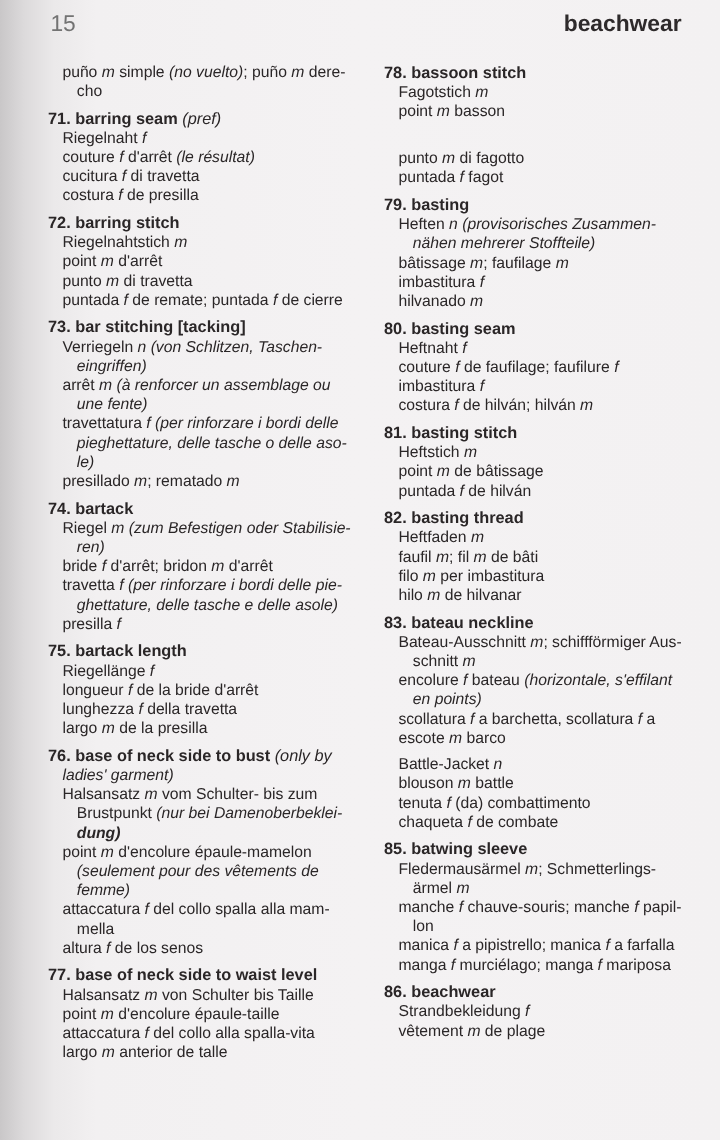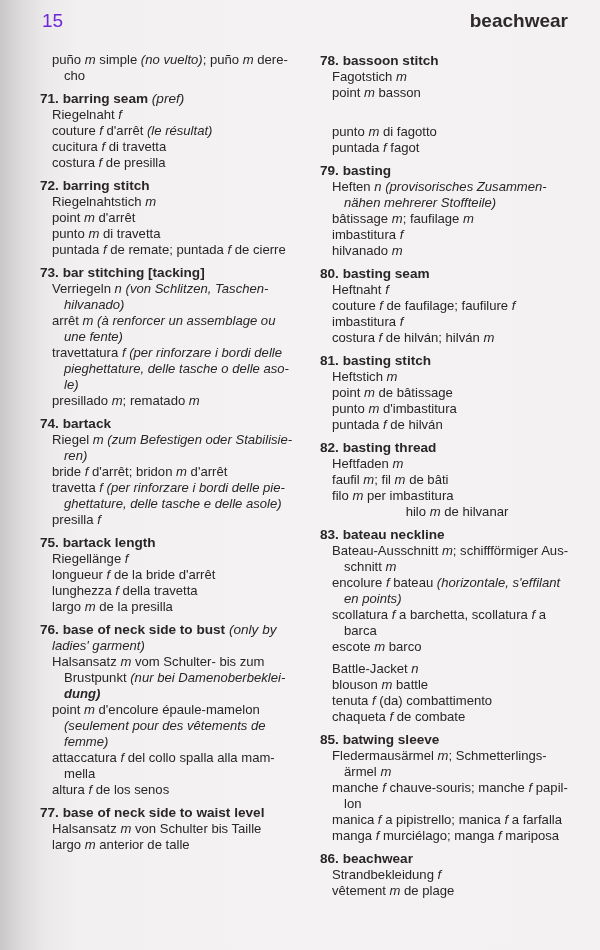--- a/index.html
+++ b/index.html
@@ -5,21 +5,21 @@
   html, body { margin: 0; padding: 0; }
   body {
     width: 600px; height: 950px; overflow: hidden;
     background: linear-gradient(to right, #c9c7c8 0px, #dcdadb 20px, #ebe9ea 45px, #f2f0f1 80px, #f4f2f3 300px, #f3f1f2 600px);
     font-family: "Liberation Sans", sans-serif;
     color: #2a2627;
     position: relative;
   }
   .page-num {
     position: absolute; left: 42px; top: 10px;
-    font-size: 19px; color: #6d28d9;
+    font-size: 19px; color: #737373;
   }
   .running-head {
     position: absolute; right: 32px; top: 10px;
     font-size: 19px; font-weight: bold; color: #2e2a2b;
   }
   .col {
     position: absolute; top: 52px; font-size: 13.1px; line-height: 16px;
   }
   .col.left { left: 40px; width: 262px; }
   .col.right { left: 320px; width: 262px; }
@@ -67,21 +67,21 @@
           <div>punto <i>m</i> di travetta</div>
         </div>
         <div style="padding-left: 12px;">
           <div>puntada <i>f</i> de remate; puntada <i>f</i> de cierre</div>
         </div>
       </div>
       <div class="entry">
         <div class="head"><span>73. </span><span>bar stitching [tacking]</span></div>
         <div style="padding-left: 12px;">
           <div>Verriegeln <i>n (von Schlitzen, Taschen-</i></div>
-          <div style="padding-left: 12px;"><i>hilvanado)</i></div>
+          <div style="padding-left: 12px;"><i>eingriffen)</i></div>
         </div>
         <div style="padding-left: 12px;">
           <div>arrêt <i>m (à renforcer un assemblage ou</i></div>
           <div style="padding-left: 12px;"><i>une fente)</i></div>
         </div>
         <div style="padding-left: 12px;">
           <div>travettatura <i>f (per rinforzare i bordi delle</i></div>
           <div style="padding-left: 12px;"><i>pieghettature, delle tasche o delle aso-</i></div>
           <div style="padding-left: 12px;"><i>le)</i></div>
         </div>
@@ -141,20 +141,26 @@
         <div style="padding-left: 12px;">
           <div>altura <i>f</i> de los senos</div>
         </div>
       </div>
       <div class="entry">
         <div class="head"><span>77. </span><span>base of neck side to waist level</span></div>
         <div style="padding-left: 12px;">
           <div>Halsansatz <i>m</i> von Schulter bis Taille</div>
         </div>
         <div style="padding-left: 12px;">
+          <div>point <i>m</i> d'encolure épaule-taille</div>
+        </div>
+        <div style="padding-left: 12px;">
+          <div>attaccatura <i>f</i> del collo alla spalla-vita</div>
+        </div>
+        <div style="padding-left: 12px;">
           <div>largo <i>m</i> anterior de talle</div>
         </div>
       </div>
     </div>
 </div>
 
 <div class="col right">
   <div id="right-entries">
       <div class="entry">
         <div class="head"><span>78. </span><span>bassoon stitch</span></div>
@@ -204,54 +210,50 @@
       </div>
       <div class="entry">
         <div class="head"><span>81. </span><span>basting stitch</span></div>
         <div style="padding-left: 12px;">
           <div>Heftstich <i>m</i></div>
         </div>
         <div style="padding-left: 12px;">
           <div>point <i>m</i> de bâtissage</div>
         </div>
         <div style="padding-left: 12px;">
-          <div>punto <i>m</i> d'imbastitura</div>
-        </div>
-        <div style="padding-left: 12px;">
           <div>puntada <i>f</i> de hilván</div>
         </div>
       </div>
       <div class="entry">
         <div class="head"><span>82. </span><span>basting thread</span></div>
         <div style="padding-left: 12px;">
           <div>Heftfaden <i>m</i></div>
         </div>
         <div style="padding-left: 12px;">
           <div>faufil <i>m</i>; fil <i>m</i> de bâti</div>
         </div>
         <div style="padding-left: 12px;">
           <div>filo <i>m</i> per imbastitura</div>
         </div>
-        <div style="padding-left: 12px; text-align: center;">
+        <div style="padding-left: 12px;">
           <div>hilo <i>m</i> de hilvanar</div>
         </div>
       </div>
       <div class="entry">
         <div class="head"><span>83. </span><span>bateau neckline</span></div>
         <div style="padding-left: 12px;">
           <div>Bateau-Ausschnitt <i>m</i>; schiffförmiger Aus-</div>
           <div style="padding-left: 12px;">schnitt <i>m</i></div>
         </div>
         <div style="padding-left: 12px;">
           <div>encolure <i>f</i> bateau <i>(horizontale, s'effilant</i></div>
           <div style="padding-left: 12px;"><i>en points)</i></div>
         </div>
         <div style="padding-left: 12px;">
           <div>scollatura <i>f</i> a barchetta, scollatura <i>f</i> a</div>
-          <div style="padding-left: 12px;">barca</div>
         </div>
         <div style="padding-left: 12px;">
           <div>escote <i>m</i> barco</div>
         </div>
       </div>
       <div class="entry">
         <div style="padding-left: 12px;">
           <div>Battle-Jacket <i>n</i></div>
         </div>
         <div style="padding-left: 12px;">

